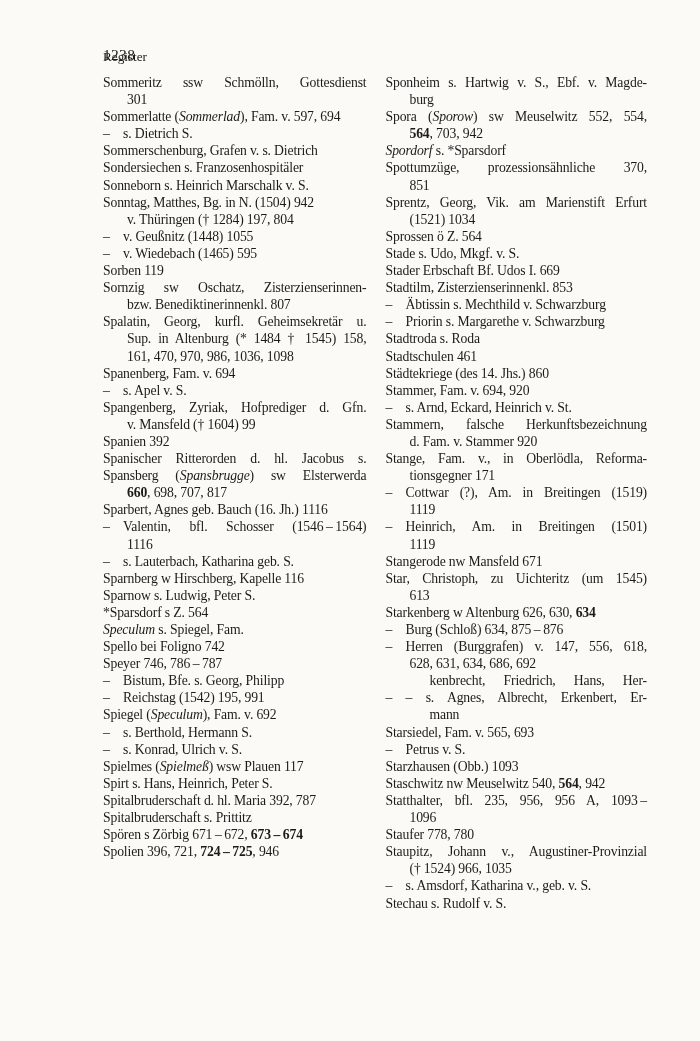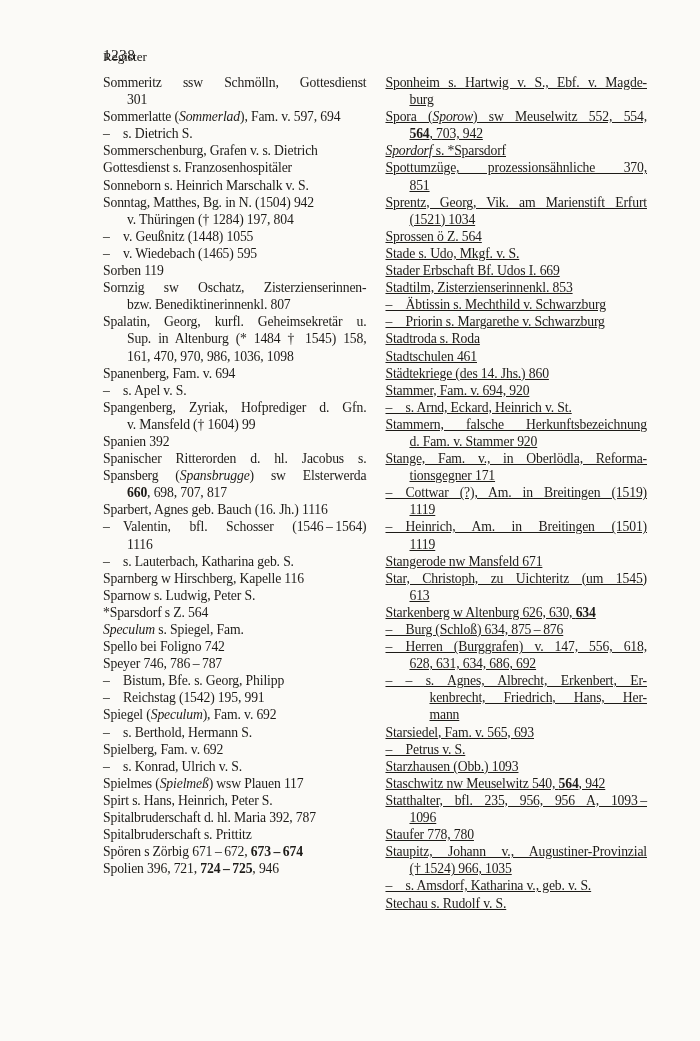--- a/index.html
+++ b/index.html
@@ -18,21 +18,21 @@
     position:absolute; left:0; top:0;
     font-size:15.5px; line-height:20px; letter-spacing:0.3px;
   }
   .running {
     position:absolute; left:0; top:1.5px; width:100%;
     font-size:13.2px; line-height:20px;
   }
 
   .cols { position:absolute; left:103px; top:74px; width:544px; display:flex; gap:19px; }
   .col { width:266px; }
-  .col-right { width:264px;text-decoration:underline; }
+  .col-right { width:264px; }
 
   .entry { margin:0; }
   .line {
     font-size:13.7px;
     line-height:17.1px;
     letter-spacing:-0.15px;
     text-align:justify;
     text-align-last:left;
     white-space:normal;
   }
@@ -59,21 +59,21 @@
         <div class="entry">
           <div class="line"><span>Sommerlatte (</span><span class="i">Sommerlad</span><span>), Fam. v. 597, 694</span></div>
         </div>
         <div class="entry">
           <div class="line"><span>–  s. Dietrich S.</span></div>
         </div>
         <div class="entry">
           <div class="line"><span>Sommerschenburg, Grafen v. s. Dietrich</span></div>
         </div>
         <div class="entry">
-          <div class="line"><span>Gottesdienst s. Franzosenhospitäler</span></div>
+          <div class="line"><span>Sondersiechen s. Franzosenhospitäler</span></div>
         </div>
         <div class="entry">
           <div class="line"><span>Sonneborn s. Heinrich Marschalk v. S.</span></div>
         </div>
         <div class="entry">
           <div class="line"><span>Sonntag, Matthes, Bg. in N. (1504) 942</span></div>
         </div>
         <div class="entry">
           <div class="line cont"><span>v. Thüringen († 1284) 197, 804</span></div>
         </div>
@@ -149,23 +149,20 @@
         <div class="entry">
           <div class="line"><span>–  Reichstag (1542) 195, 991</span></div>
         </div>
         <div class="entry">
           <div class="line"><span>Spiegel (</span><span class="i">Speculum</span><span>), Fam. v. 692</span></div>
         </div>
         <div class="entry">
           <div class="line"><span>–  s. Berthold, Hermann S.</span></div>
         </div>
         <div class="entry">
-          <div class="line"><span>Spielberg, Fam. v. 692</span></div>
-        </div>
-        <div class="entry">
           <div class="line"><span>–  s. Konrad, Ulrich v. S.</span></div>
         </div>
         <div class="entry">
           <div class="line"><span>Spielmes (</span><span class="i">Spielmeß</span><span>) wsw Plauen 117</span></div>
         </div>
         <div class="entry">
           <div class="line"><span>Spirt s. Hans, Heinrich, Peter S.</span></div>
         </div>
         <div class="entry">
           <div class="line"><span>Spitalbruderschaft d. hl. Maria 392, 787</span></div>
@@ -260,22 +257,22 @@
           <div class="line"><span>Starkenberg w Altenburg 626, 630, </span><span class="b">634</span></div>
         </div>
         <div class="entry">
           <div class="line"><span>–  Burg (Schloß) 634, 875 – 876</span></div>
         </div>
         <div class="entry">
           <div class="line full"><span>–  Herren (Burggrafen) v. 147, 556, 618,</span></div>
           <div class="line cont"><span>628, 631, 634, 686, 692</span></div>
         </div>
         <div class="entry">
+          <div class="line cont2 full"><span>kenbrecht, Friedrich, Hans, Her-</span></div>
           <div class="line full"><span>–  –  s. Agnes, Albrecht, Erkenbert, Er-</span></div>
-          <div class="line cont2 full"><span>kenbrecht, Friedrich, Hans, Her-</span></div>
           <div class="line cont2"><span>mann</span></div>
         </div>
         <div class="entry">
           <div class="line"><span>Starsiedel, Fam. v. 565, 693</span></div>
         </div>
         <div class="entry">
           <div class="line"><span>–  Petrus v. S.</span></div>
         </div>
         <div class="entry">
           <div class="line"><span>Starzhausen (Obb.) 1093</span></div>

